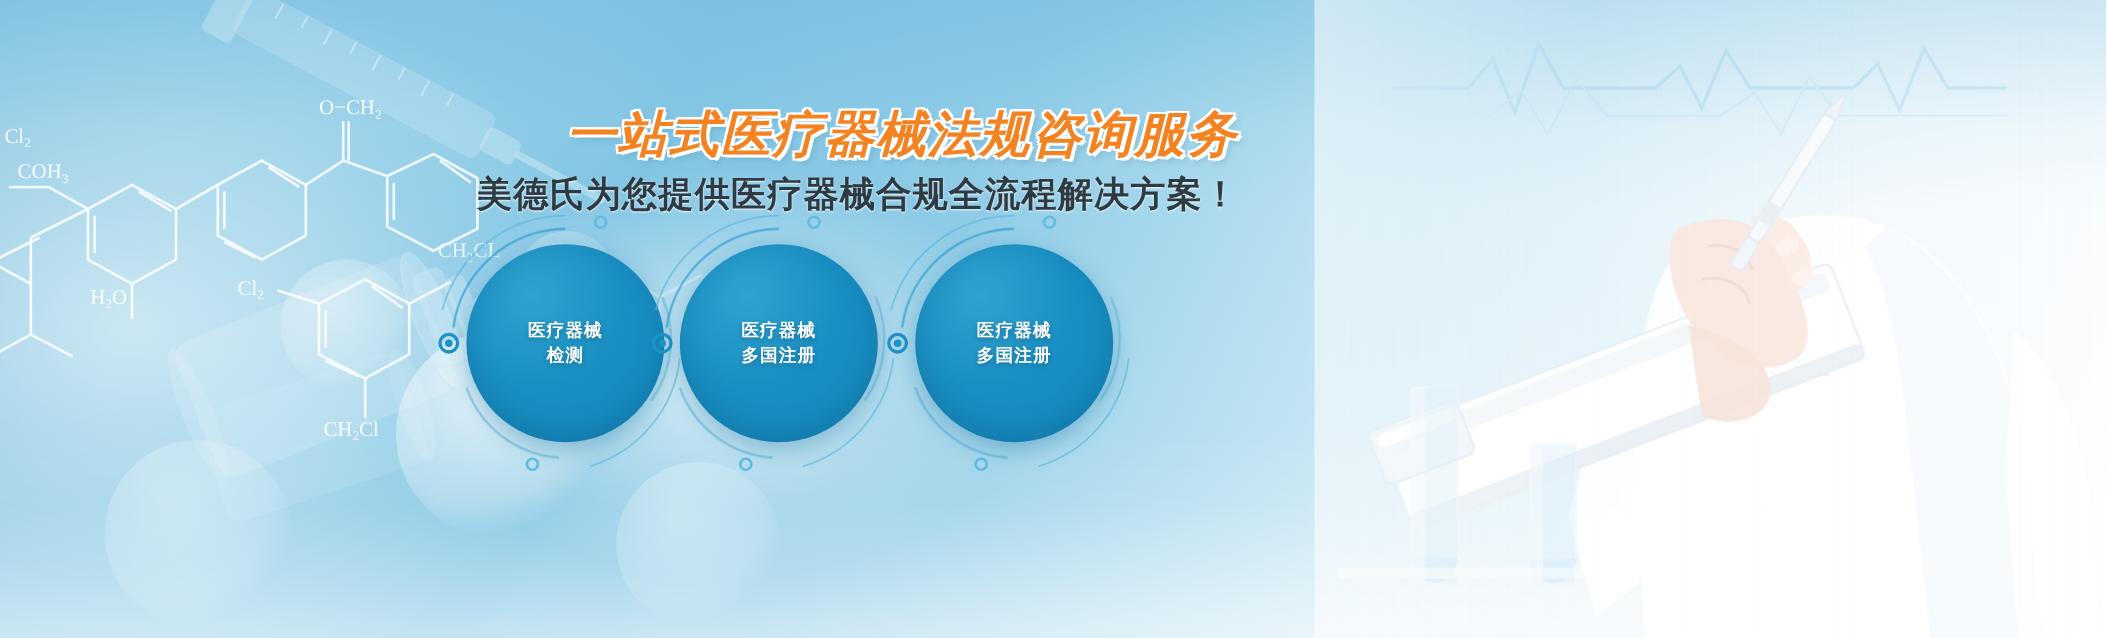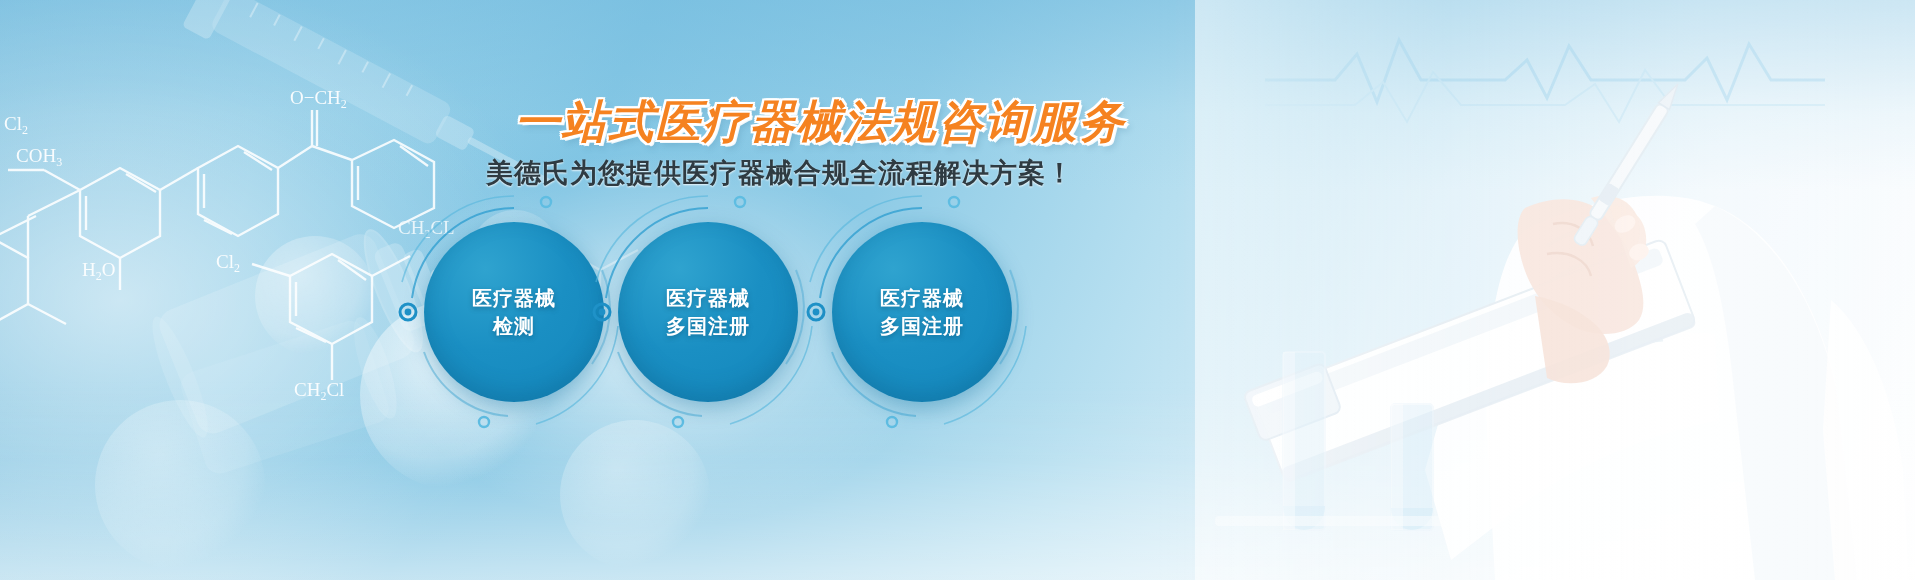--- a/index.html
+++ b/index.html
@@ -54,38 +54,38 @@
        2px  2px #ffffff, -2px  2px #ffffff,
        2px -2px #ffffff, -2px -2px #ffffff,
        3px  3px 0 rgba(255,255,255,.9),
        4px  5px 6px rgba(60,120,150,.28);
     margin-left: 40px;
   }
   .subhead{
     position:absolute;left:0;top:155px;width:1560px;
     text-align:center;
     font-family:Liberation Serif, serif;
-    font-weight:bold;font-size:27px;letter-spacing:1px;
+    font-weight:bold;font-size:32px;letter-spacing:1px;
     color:#2f3b42;white-space:nowrap;
     text-shadow:0 1px 2px rgba(255,255,255,.85);
   }
 
   
   .badges{position:absolute;left:0;top:222px;width:1560px;height:180px;}
   .badge-wrap{position:absolute;width:180px;height:180px;}
   .badge-rings{position:absolute;left:-28px;top:-28px;width:236px;height:236px;}
   .badge{
     position:absolute;left:0;top:0;width:180px;height:180px;border-radius:50%;
     background:radial-gradient(circle at 34% 26%,#2fa3cf 0%,#1a8fc3 46%,#1386bc 100%);
     box-shadow:0 6px 20px rgba(18,108,154,.35), inset 0 -8px 22px rgba(9,82,120,.28);
     display:flex;flex-direction:column;align-items:center;justify-content:center;
   }
   .badge .line{
     font-family:"DejaVu Sans","Liberation Sans",sans-serif;
-    font-weight:bold;font-size:20px;color:#ffffff;letter-spacing:1px;line-height:1.42;
+    font-weight:bold;font-size:16px;color:#ffffff;letter-spacing:1px;line-height:1.42;
     text-shadow:0 2px 5px rgba(10,70,105,.45);
     white-space:nowrap;
   }
 
   
   .person{position:absolute;right:0;top:0;width:720px;height:580px;pointer-events:none;}
 </style>
 </head>
 <body>
 

